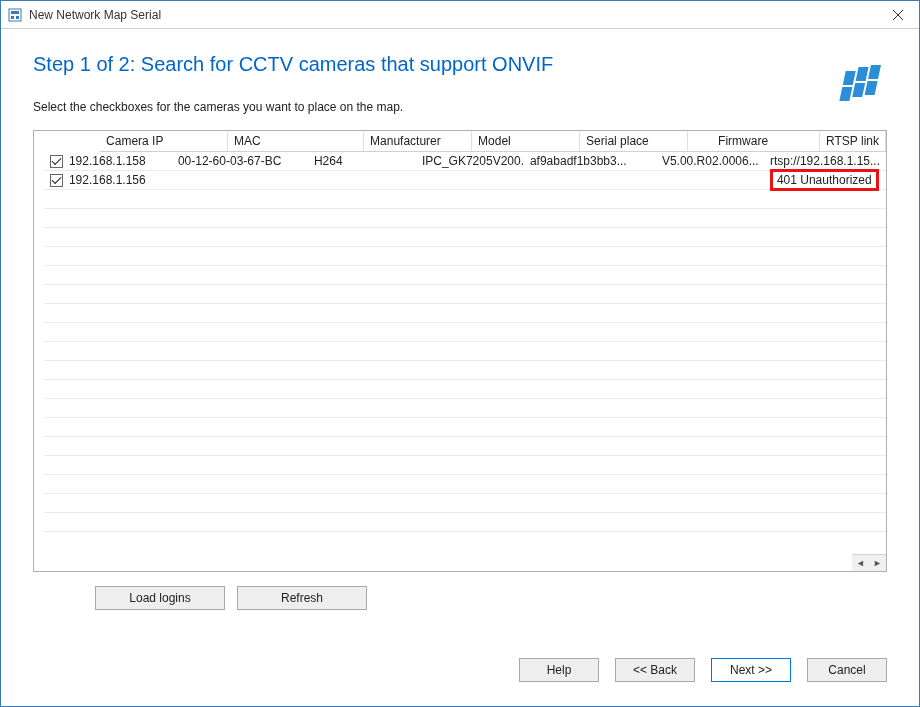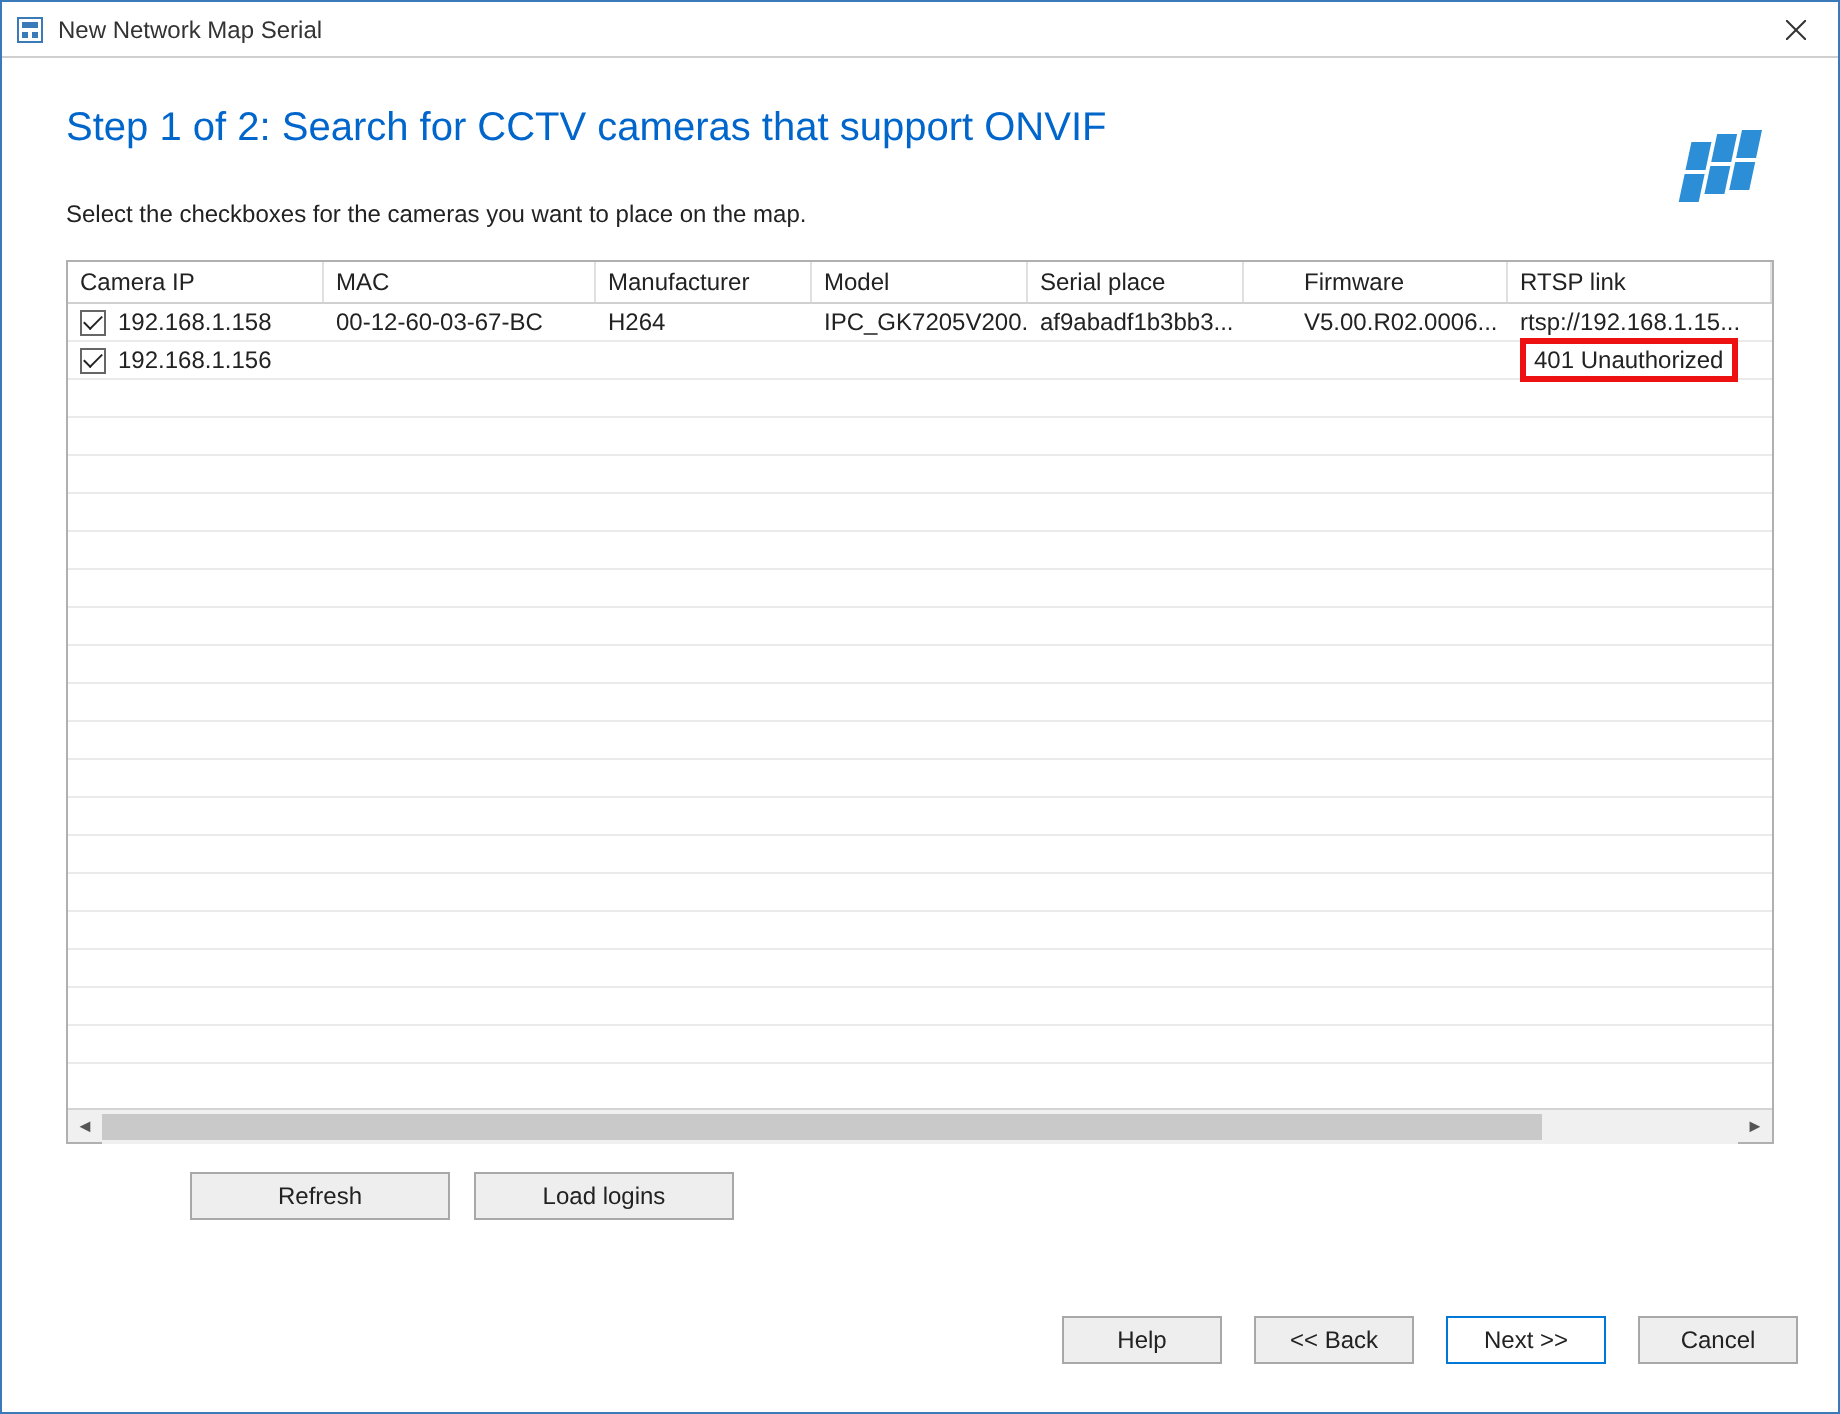--- a/index.html
+++ b/index.html
@@ -68,20 +68,21 @@
       font-size: 12px;
       color: #222;
       margin-bottom: 16px;
     }
     .grid {
       border: 1px solid #b0b0b0;
       height: 442px;
       display: flex;
       flex-direction: column;
       background: #fff;
+      align-items: flex-end;
     }
     .grid-header {
       display: flex;
       background: #fff;
       border-bottom: 1px solid #d0d0d0;
       flex-shrink: 0;
     }
     .grid-header .col {
       padding: 3px 6px;
       font-size: 12px;
@@ -193,21 +194,21 @@
       cursor: pointer;
       padding: 0 14px;
     }
     .btn.primary {
       border: 1.5px solid #0078d7;
       background: #fff;
     }
     .bottom-btns {
       position: absolute;
       bottom: 24px;
-      right: 20px;
+      right: 32px;
       display: flex;
       gap: 16px;
     }
     .btn-wide { min-width: 80px; }
     .btn-refresh, .btn-loadlogins { min-width: 130px; }
   </style>
 </head>
 <body>
 
 <div class="titlebar">
@@ -309,22 +310,22 @@
     <div class="grid-scrollbar">
       <div class="scroll-arrow">◄</div>
       <div class="scroll-track">
         <div class="scroll-thumb"></div>
       </div>
       <div class="scroll-arrow">►</div>
     </div>
   </div>
 
   <div class="btn-row">
+    <div class="btn btn-loadlogins">Load logins</div>
     <div class="btn btn-refresh">Refresh</div>
-    <div class="btn btn-loadlogins">Load logins</div>
   </div>
 
   <div class="bottom-btns">
     <div class="btn btn-wide">Help</div>
     <div class="btn btn-wide">&lt;&lt; Back</div>
     <div class="btn btn-wide primary">Next &gt;&gt;</div>
     <div class="btn btn-wide">Cancel</div>
   </div>
 </div>
 

